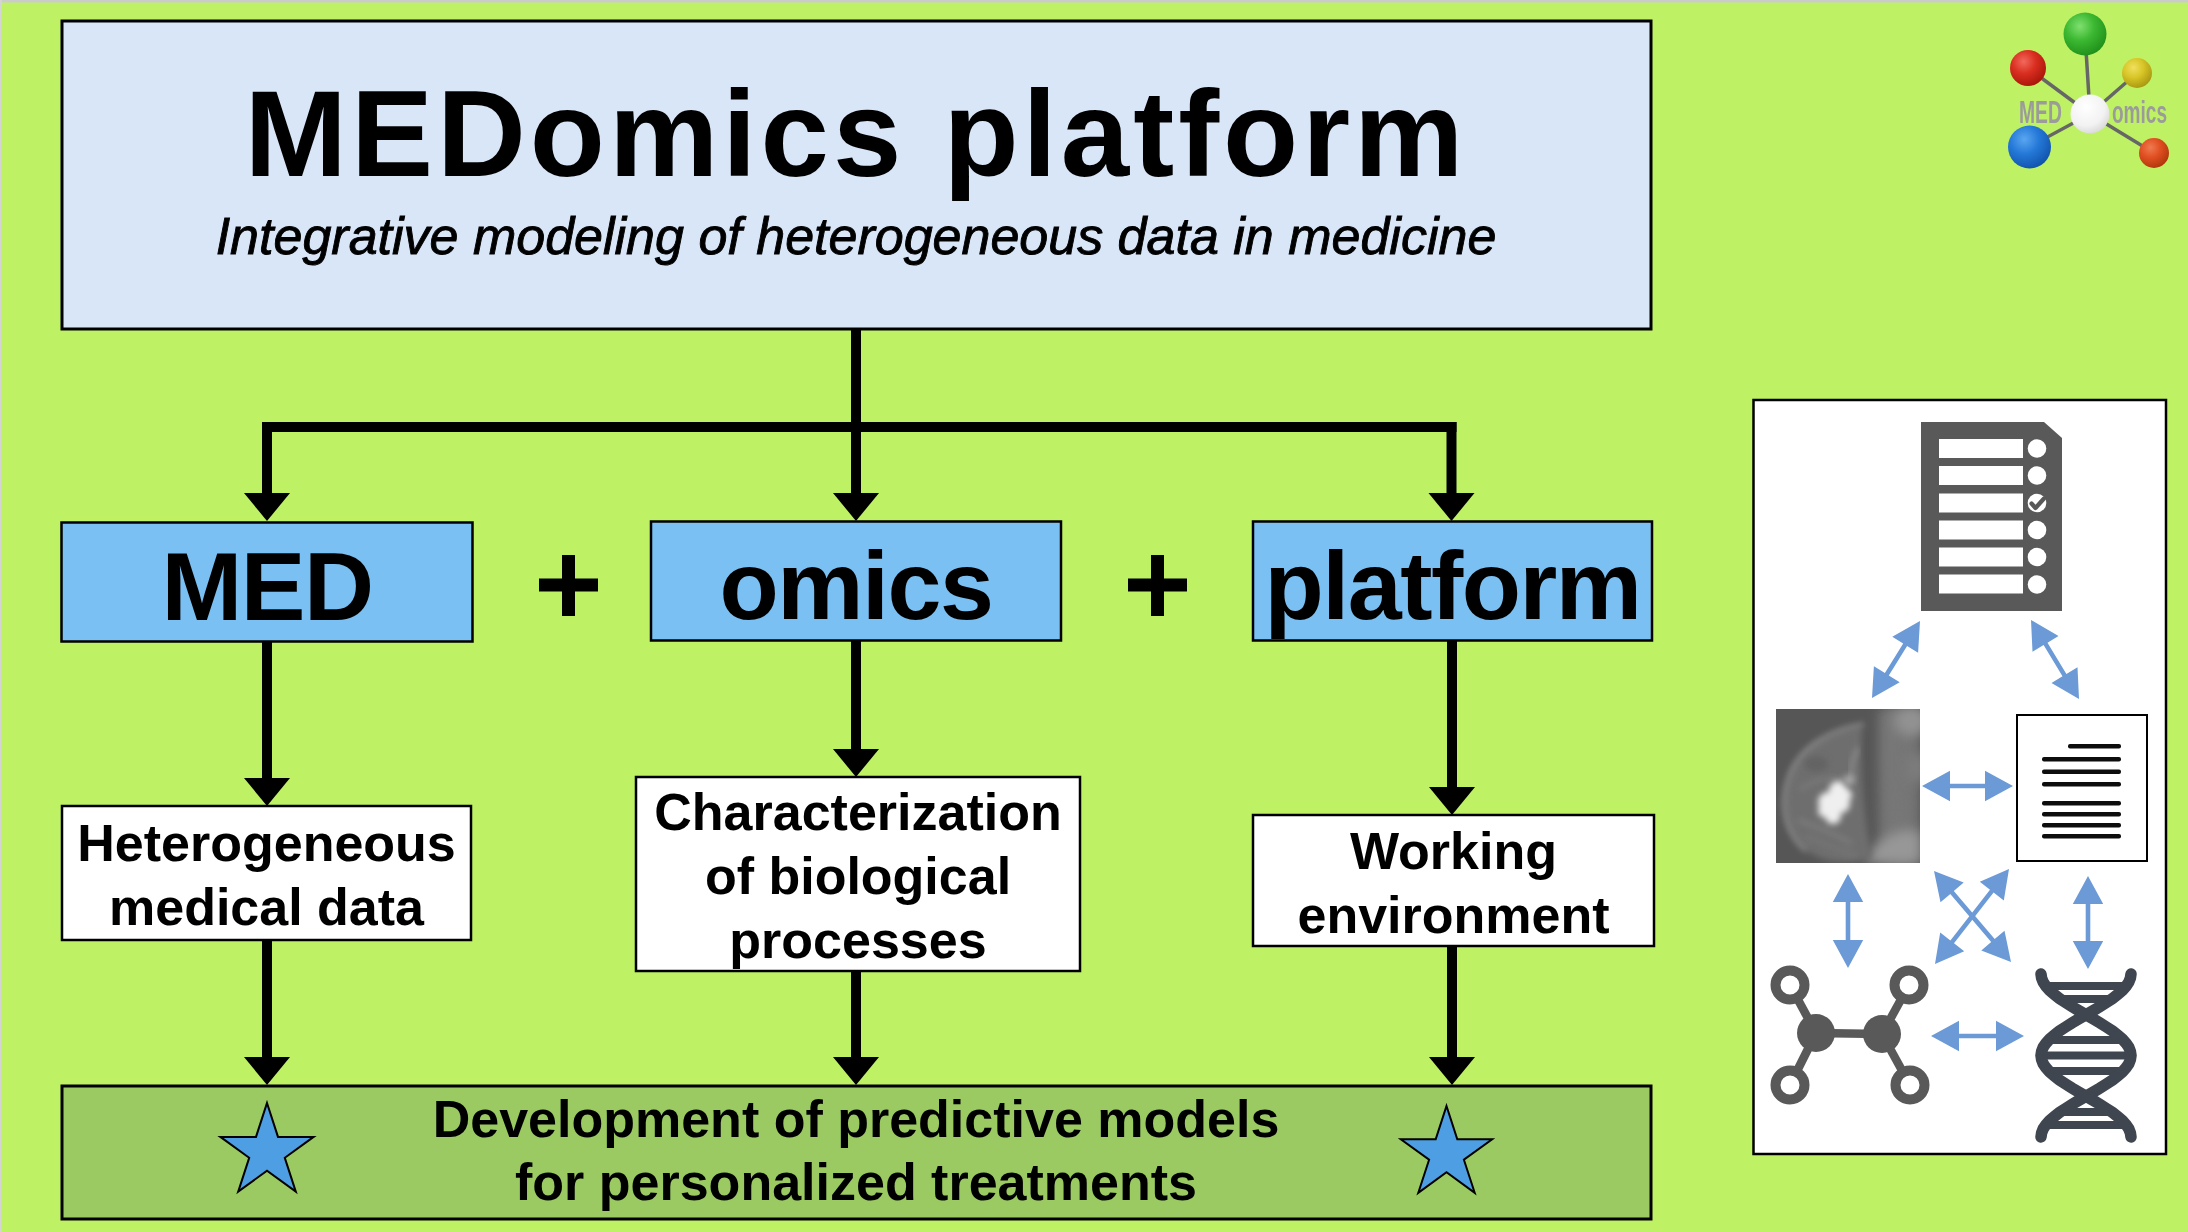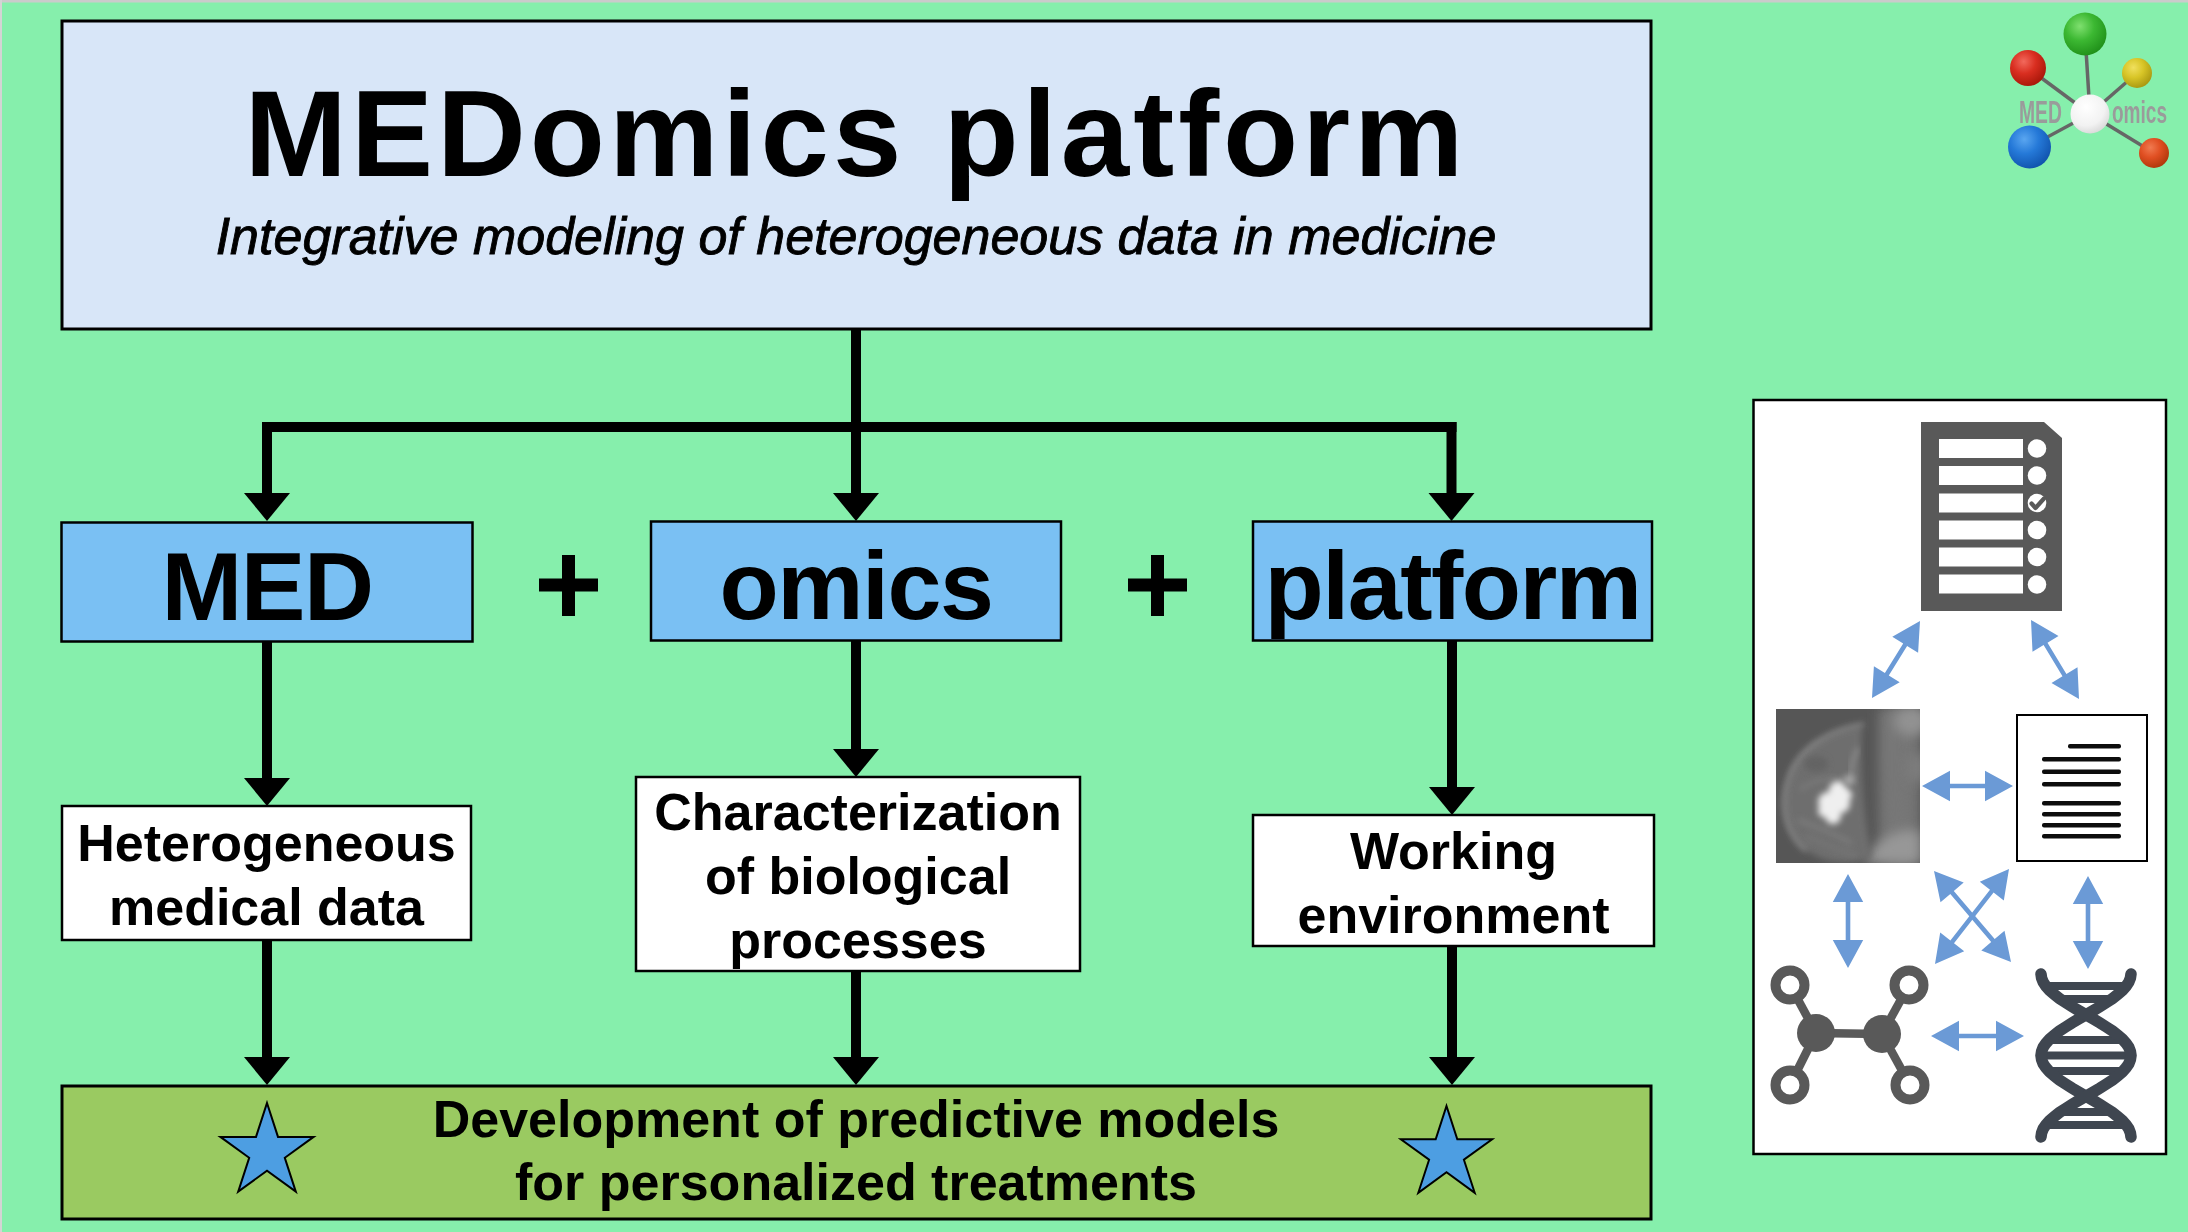--- a/index.html
+++ b/index.html
@@ -1,16 +1,16 @@
 <!DOCTYPE html>
 <html><head>
 <meta charset="utf-8">
 <style>
   html,body{margin:0;padding:0;background:#ffffff;}
-  #stage{position:relative;width:2188px;height:1232px;background:#86efac;overflow:hidden;
+  #stage{position:relative;width:2188px;height:1232px;background:#bef264;overflow:hidden;
          font-family:"Liberation Sans", sans-serif;}
   svg{position:absolute;left:0;top:0;}
   text{font-family:"Liberation Sans", sans-serif;}
 </style>
 </head>
 <body>
 <div id="stage">
 <svg width="2188" height="1232" viewBox="0 0 2188 1232">
   <defs>
     <radialGradient id="gBallGreen" cx="0.38" cy="0.32" r="0.75">

